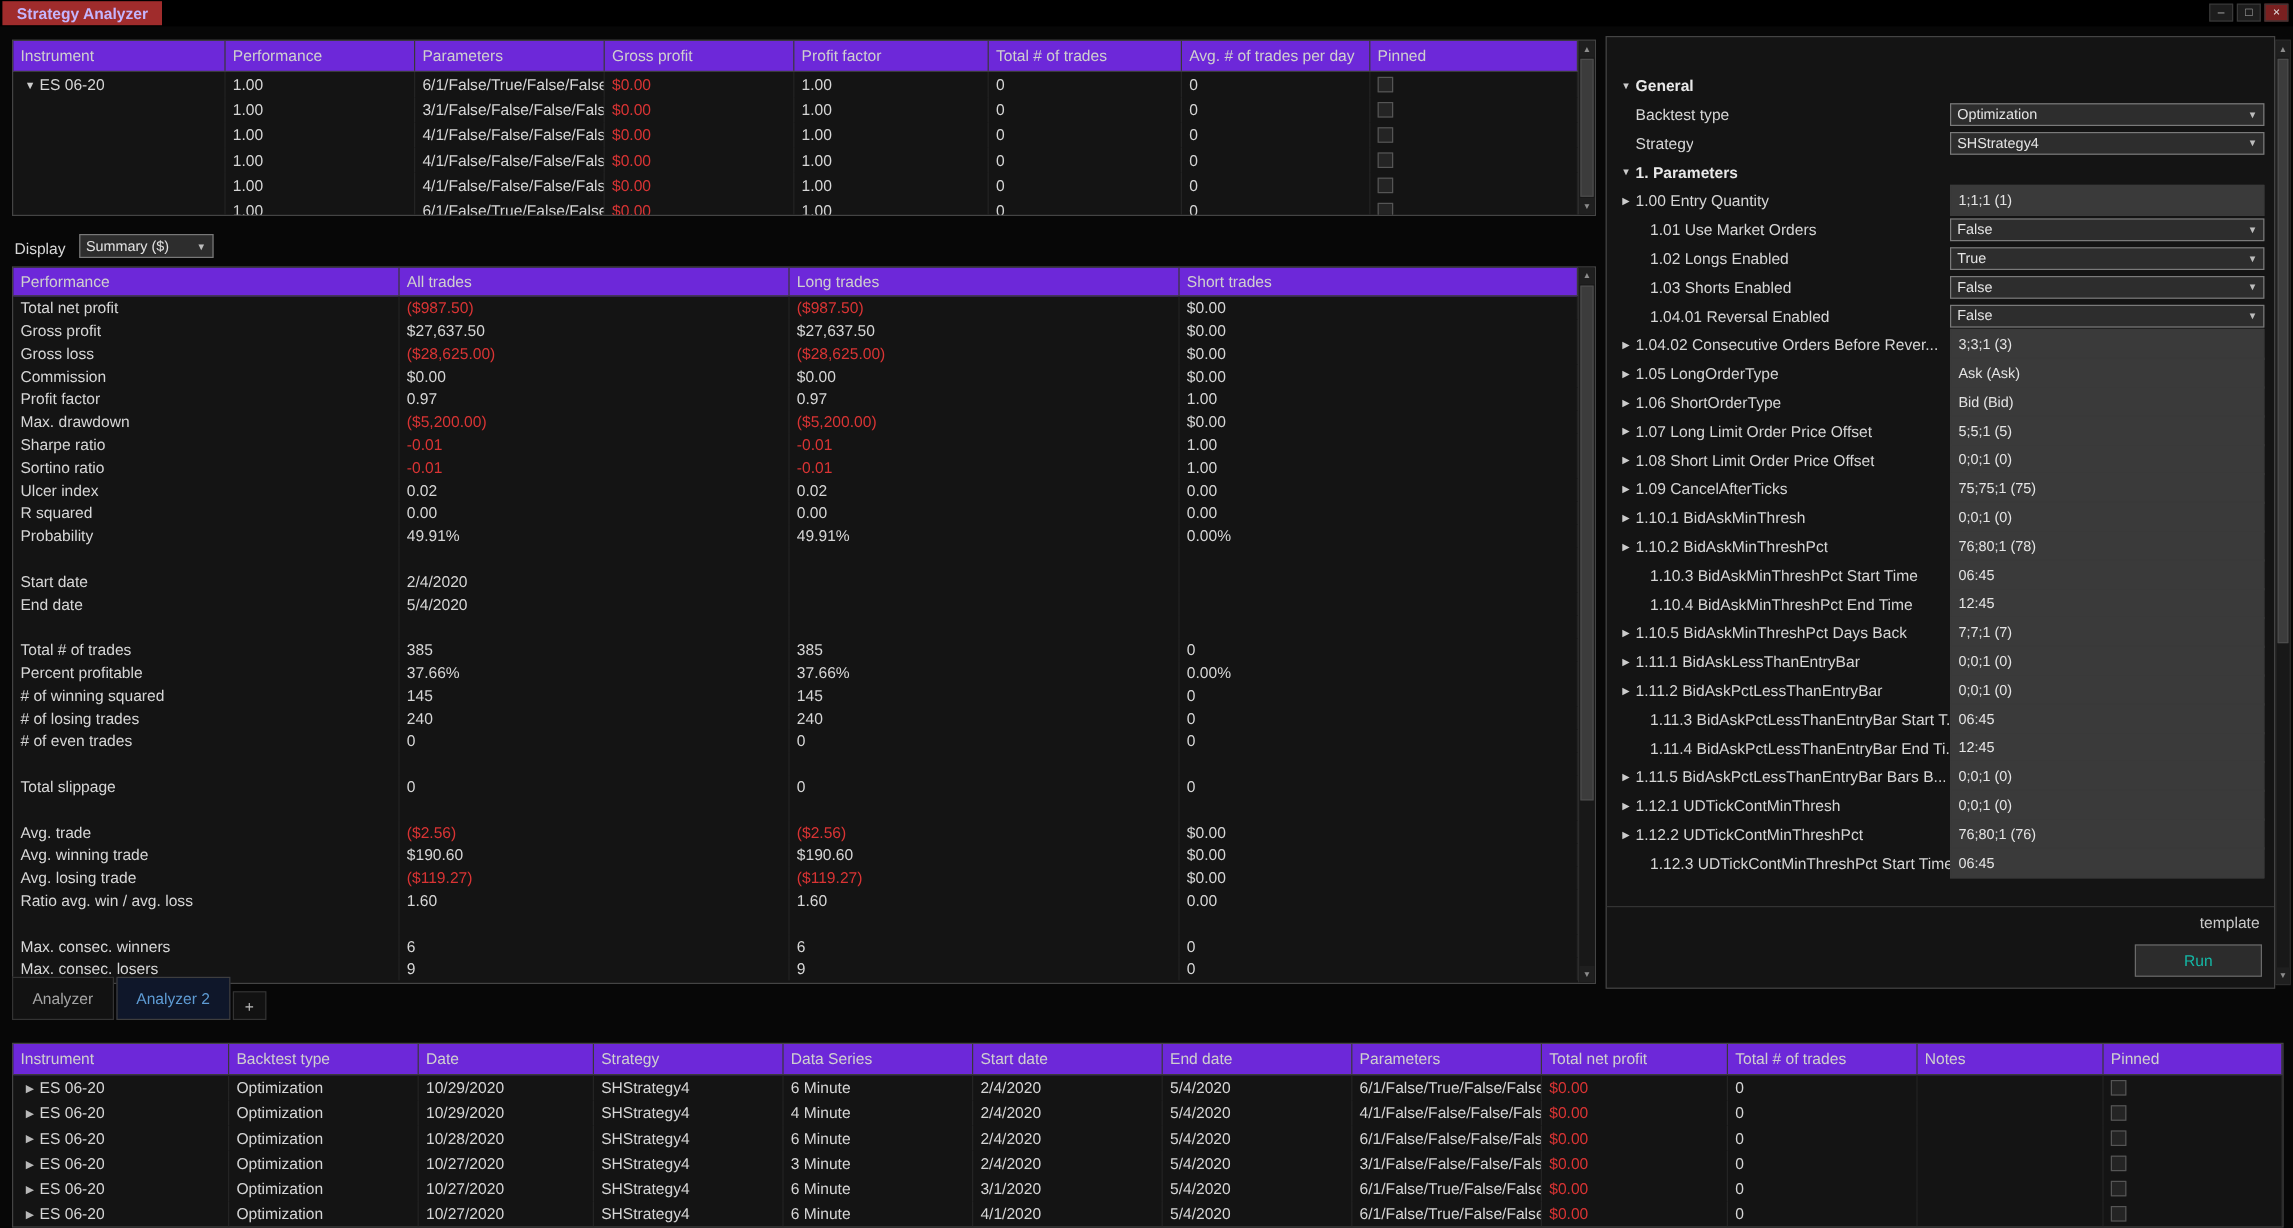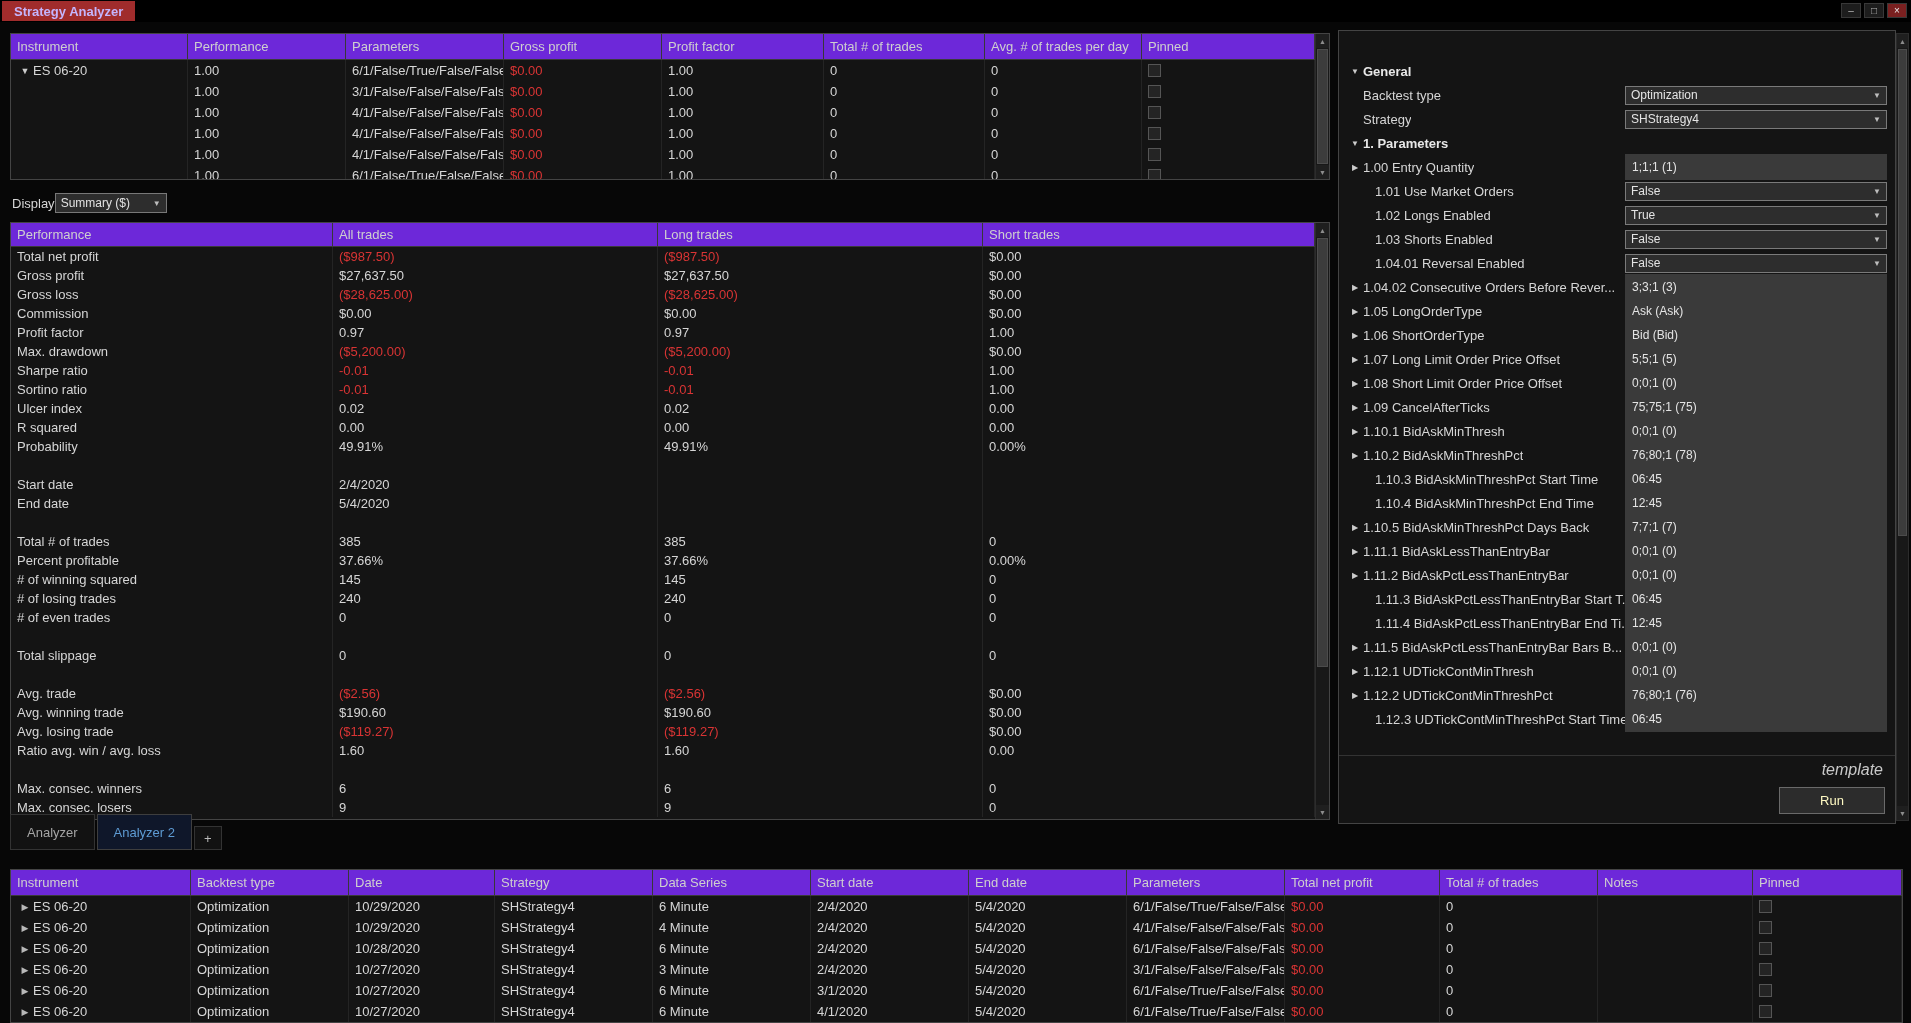--- a/index.html
+++ b/index.html
@@ -49,21 +49,21 @@
   
   .vscroll { position:absolute; right:0; top:0; bottom:0; width:14px; background:#181818; border-left:1px solid #2c2c2c; }
   .vs-btn { position:absolute; left:0; right:0; height:14px; display:flex; align-items:center; justify-content:center;
             font-size:7px; color:#8d8d8d; background:#1f1f1f; }
   .vs-btn.up { top:0; } .vs-btn.down { bottom:0; }
   .vs-thumb { position:absolute; left:1px; right:1px; background:#3c3c3c; border:1px solid #4c4c4c; }
   .thumb-full { top:15px; bottom:15px; }
   .thumb-75   { top:15px; height:72%; }
   .thumb-65   { top:15px; height:62%; }
   
-  .display-row { position:absolute; left:12px; top:191px; height:24px; display:flex; align-items:center; gap:0; }
+  .display-row { position:absolute; left:12px; top:191px; height:24px; display:flex; align-items:flex-end; gap:11px; }
   .select {
     min-width:112px; height:20px; background:#2d2d2d; border:1px solid #787878; padding:0 5px;
     display:flex; align-items:center; justify-content:space-between; gap:8px; font-size:12px; color:#e2e2e2; cursor:default;
   }
   .chev { font-size:8px; color:#bdbdbd; }
   
   .tabstrip { position:absolute; left:10px; top:824px; height:26px; display:flex; align-items:flex-end; gap:2px; }
   .tab { height:36px; padding:0 16px; display:flex; align-items:center; background:#121212;
          border:1px solid #333; color:#a5a5a5; cursor:default;text-align:center; }
   .tab.active { background:#0f172a; border-color:#3e3e3e; color:var(--accent_blue); }
@@ -76,23 +76,23 @@
   .srow { position:relative; height:24px; display:flex; align-items:center; padding-left:8px; white-space:nowrap; }
   .srow .tri { font-size:8px; }
   .srow.sec { font-weight:bold; color:#e8e8e8; }
   .srow.l2 { padding-left:20px; }
   .s-label { overflow:hidden; white-space:nowrap; max-width:258px; }
   .sval { position:absolute; left:286px; width:262px; height:19px; display:flex; align-items:center;
           font-size:12px; color:#e4e4e4; cursor:default; }
   .sval.select-box { background:#2d2d2d; border:1px solid #7a7a7a; padding:0 5px; justify-content:space-between; }
   .sval.input-box  { background:#3a3a3a; border:1px solid #3a3a3a; padding:12px 6px; }
   .s-footer { position:absolute; left:0; right:0; bottom:0; height:68px; border-top:1px solid #333; }
-  .template-link { position:absolute; right:12px; top:5px; font-style:italic; font-size:16px; color:#c9c9c9; cursor:default;text-align:right; }
+  .template-link { position:absolute; right:12px; top:5px; font-size:13px; color:#c9c9c9; cursor:default;text-align:right; }
   .run-btn { position:absolute; right:10px; bottom:9px; width:106px; height:27px; background:#2c2c2c;
-             border:1px solid #6a6a6a; color:#fef9c3; display:flex; align-items:center; justify-content:center; cursor:default; }
+             border:1px solid #6a6a6a; color:#14b8a6; display:flex; align-items:center; justify-content:center; cursor:default; }
   
   .edge-scroll { position:absolute; right:2px; top:33px; width:13px; height:788px; background:#181818; border:1px solid #2c2c2c; }
 </style>
 </head>
 <body>
 
 <div class="titlebar">
   <div class="title-tab">
     <span>Strategy Analyzer</span>
   </div>

